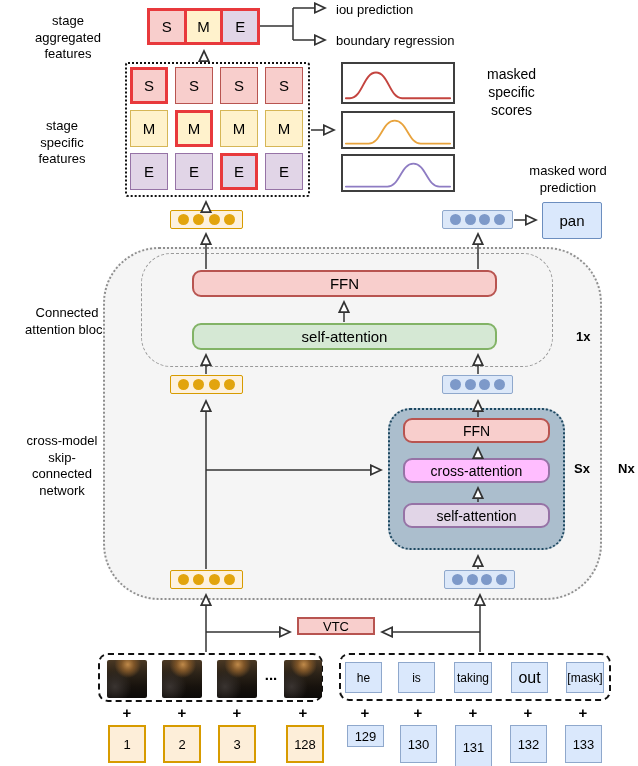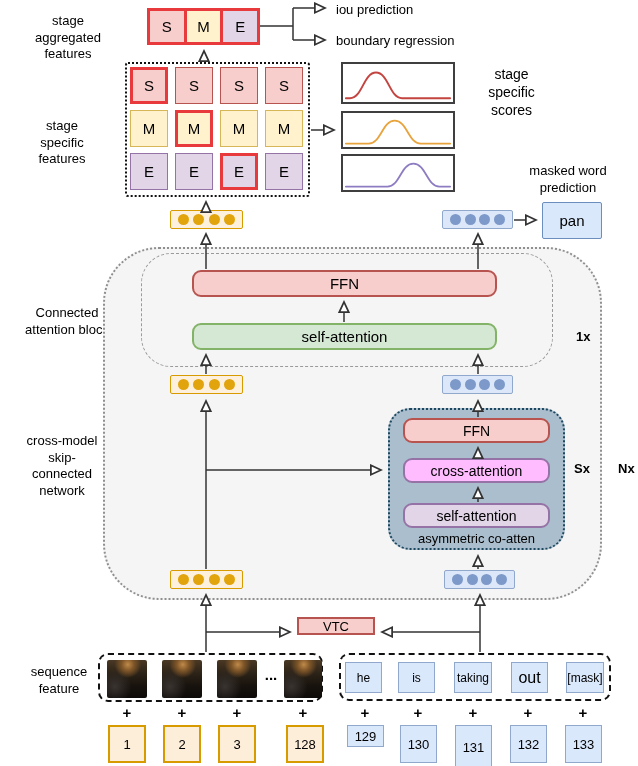--- a/index.html
+++ b/index.html
@@ -46,21 +46,20 @@
 </style>
 </head>
 <body>
 
 <div id="canvas">
 
   <div class="abs lbl" style="left:0;top:13px;width:112px;">stage aggregated features</div>
   <div class="abs lbl" style="left:0;top:118px;width:100px;">stage specific features</div>
   <div class="abs lbl" style="left:0;top:305px;width:110px;">Connected attention block</div>
   <div class="abs lbl" style="left:0;top:433px;width:100px;">cross-model skip-connected network</div>
-  <div class="abs lbl" style="left:2px;top:664px;width:90px;">sequence feature</div>
 
   <div class="abs aggwrap" style="left:147px;top:8px;width:113px;height:37px;">
     <div class="agg s">S</div>
     <div class="agg m">M</div>
     <div class="agg e">E</div>
   </div>
 
   <div class="abs" style="left:336px;top:2px;font-size:13px;">iou prediction</div>
   <div class="abs" style="left:336px;top:33px;font-size:13px;">boundary regression</div>
 
@@ -89,21 +88,21 @@
   <div class="plot" style="left:341px;top:111px;width:114px;height:38px;">
     <svg viewBox="0 0 114 40" preserveAspectRatio="none">
         <path fill="none" stroke-width="2" stroke-linecap="round" d="M3 36 L26.58 36 C39.58 36 40.58 9 53.58 9 C66.58 9 67.58 36 80.58 36 L111 36" stroke="#e8a33d"></path>
       </svg>
   </div>
   <div class="plot" style="left:341px;top:154px;width:114px;height:38px;">
     <svg viewBox="0 0 114 40" preserveAspectRatio="none">
         <path fill="none" stroke-width="2" stroke-linecap="round" d="M3 36 L45.96000000000001 36 C58.96000000000001 36 59.96000000000001 9 72.96000000000001 9 C85.96000000000001 9 86.96000000000001 36 99.96000000000001 36 L111 36" stroke="#8e7cc3"></path>
       </svg>
   </div>
-  <div class="abs lbl" style="left:462px;top:66px;width:75px;font-size:14px;">stage specific scores</div>
+  <div class="abs lbl" style="left:462px;top:66px;width:75px;font-size:14px;">masked specific scores</div>
 
   <div class="abs lbl" style="left:498px;top:163px;width:116px;">masked word prediction</div>
 
   <div class="token orange" style="left:170px;top:210px;width:73px;">
     <span class="dot"></span>
       <span class="dot"></span>
       <span class="dot"></span>
       <span class="dot"></span>
   </div>
   <div class="token blue" style="left:442px;top:210px;width:71px;">
@@ -131,21 +130,20 @@
     <span class="dot"></span>
       <span class="dot"></span>
       <span class="dot"></span>
       <span class="dot"></span>
   </div>
 
   <div class="abs" style="left:388px;top:408px;width:177px;height:142px;background:#abbecd;border:2.5px dotted #1d4860;border-radius:22px;"></div>
   <div class="rbox" style="left:403px;top:418px;width:147px;height:25px;background:#f8cecc;border:2px solid #b85450;font-size:14px;">FFN</div>
   <div class="rbox" style="left:403px;top:458px;width:147px;height:25px;background:#ffbdff;border:2px solid #9673a6;font-size:14px;">cross-attention</div>
   <div class="rbox" style="left:403px;top:503px;width:147px;height:25px;background:#e1d5e7;border:2px solid #9673a6;font-size:14px;">self-attention</div>
-  <div class="abs" style="left:393px;top:531px;width:167px;text-align:center;font-size:13px;">asymmetric co-atten</div>
   <div class="rep" style="left:574px;top:461px;">Sx</div>
   <div class="rep" style="left:618px;top:461px;">Nx</div>
 
   <div class="token orange" style="left:170px;top:570px;width:73px;">
     <span class="dot"></span>
       <span class="dot"></span>
       <span class="dot"></span>
       <span class="dot"></span>
   </div>
   <div class="token blue" style="left:444px;top:570px;width:71px;">

